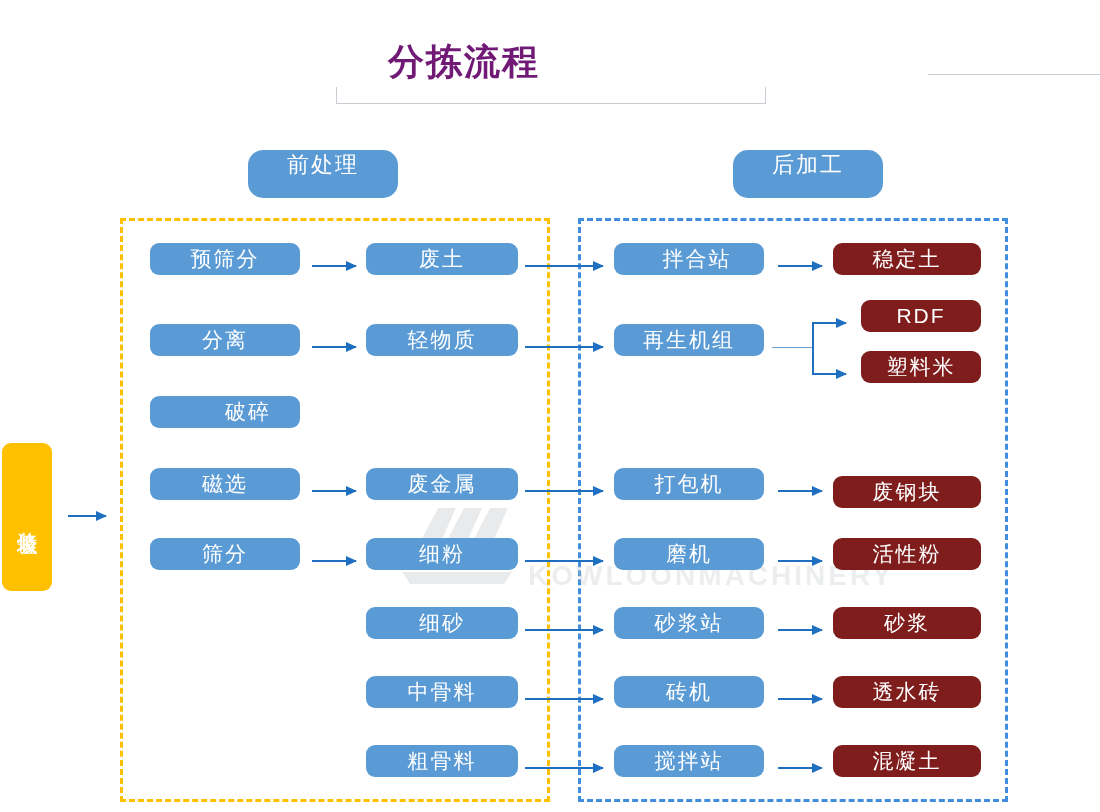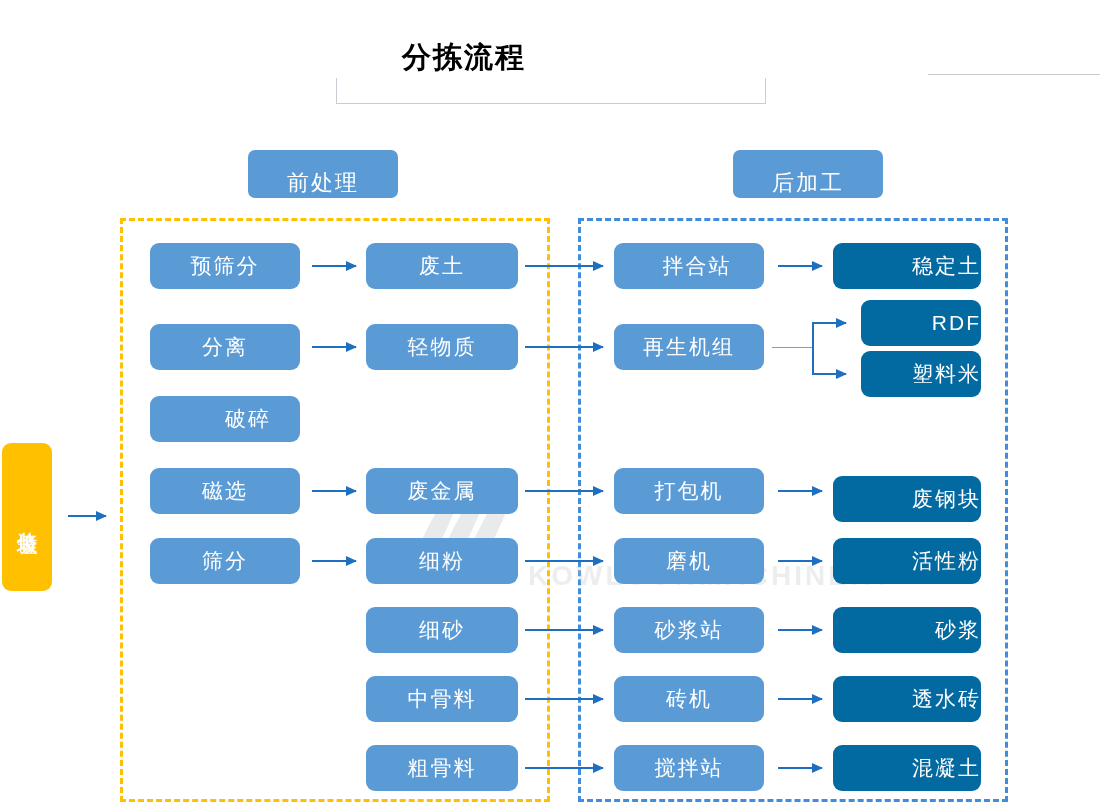--- a/index.html
+++ b/index.html
@@ -19,42 +19,42 @@
     position: absolute; left: 0; width: 1100px; height: 1px;
     background: #c9ccd3;
   }
   #title-frame {
     position: absolute; left: 336px; top: 52px; width: 430px; height: 52px;
     border: 1px solid #c9ccd3; background: transparent;
   }
   #title-main {
     position: absolute; left: 0; top: 38px; width: 928px;
     text-align: center;
-    font-size: 29px; font-weight: bold; color: #000000;
+    font-size: 36px; font-weight: bold; color: #701a75;
     letter-spacing: 2px;
     background: #ffffff;
     display: inline-block;
   }
   #title-main span { background: #ffffff; padding: 0 16px; }
   #title-sub {
     position: absolute; left: 0; top: 86px; width: 1100px;
     text-align: center;
     font-size: 26px; color: #1c4fa0; letter-spacing: 1px;
   }
   #title-sub span { background: #ffffff; padding: 0 18px; }
 
   
   .section-pill {
     position: absolute;
     height: 48px;
-    border-radius: 7px;
+    border-radius: 15px;
     background: #5b9bd5;
     color: #ffffff;
     font-size: 22px;
-    display: flex; align-items: flex-end; justify-content: center;
+    display: flex; align-items: flex-start; justify-content: center;
     letter-spacing: 2px;
   }
   #pill-pre  { left: 248px; top: 150px; width: 150px; }
   #pill-post { left: 733px; top: 150px; width: 150px; }
 
   
   .dash-box { position: absolute; }
   #dash-pre {
     left: 120px; top: 218px; width: 430px; height: 584px;
     border: 3px dashed #ffc000;
@@ -71,30 +71,30 @@
     color: #ffffff; font-size: 21px; line-height: 1.08;
     display: flex; align-items: center; justify-content: center;
     text-align: center;
     writing-mode: vertical-rl; text-orientation: upright;
     letter-spacing: 1px;
   }
 
   
   .node {
     position: absolute;
-    height: 46px;
+    height: 32px;
     border-radius: 9px;
     display: flex; align-items: center; justify-content: center;
     color: #ffffff;
     font-size: 21px;
     letter-spacing: 2px;
     white-space: nowrap;
   }
   .node.light { background: #5b9bd5; }
-  .node.dark  { background: #0369a1; justify-content: flex-end; }
+  .node.dark  { background: #7f1d1d; }
 
   
   .col-a { left: 150px; width: 150px; }
   .col-b { left: 366px; width: 152px; }
   .col-c { left: 614px; width: 150px; }
   .col-d { left: 833px; width: 148px; }
   .col-d-small { left: 861px; width: 120px; }
 
   
   .arrow {

